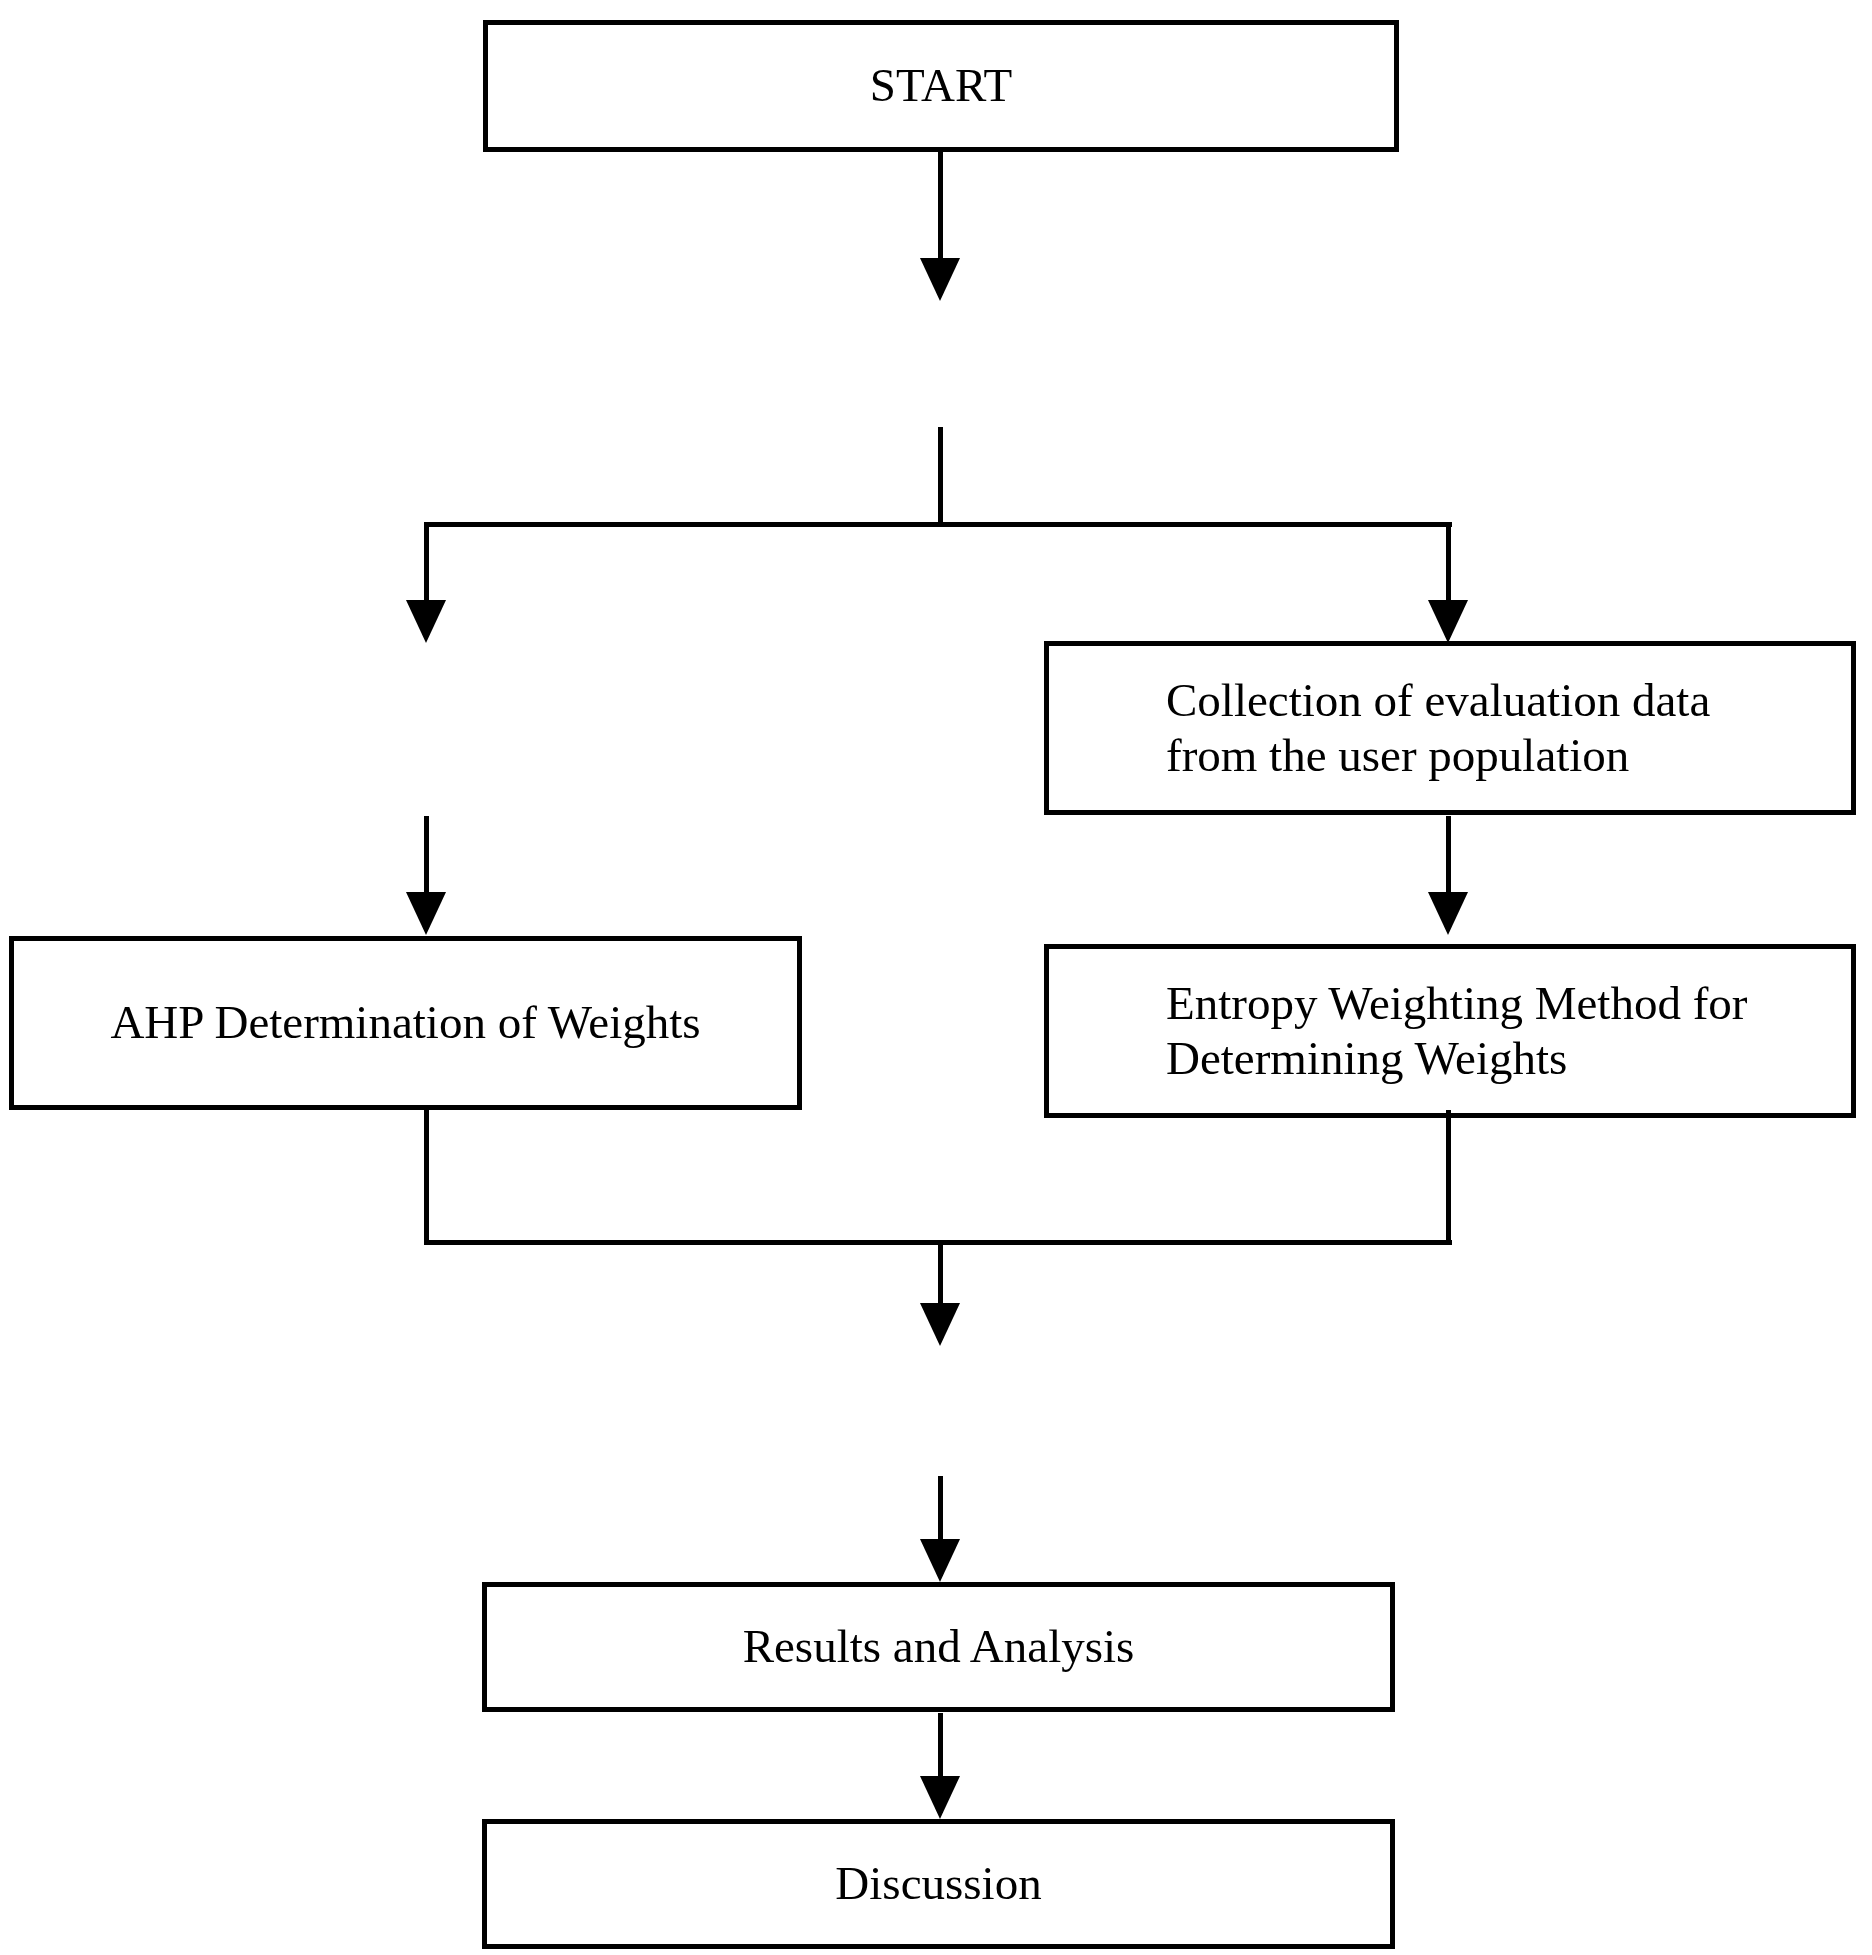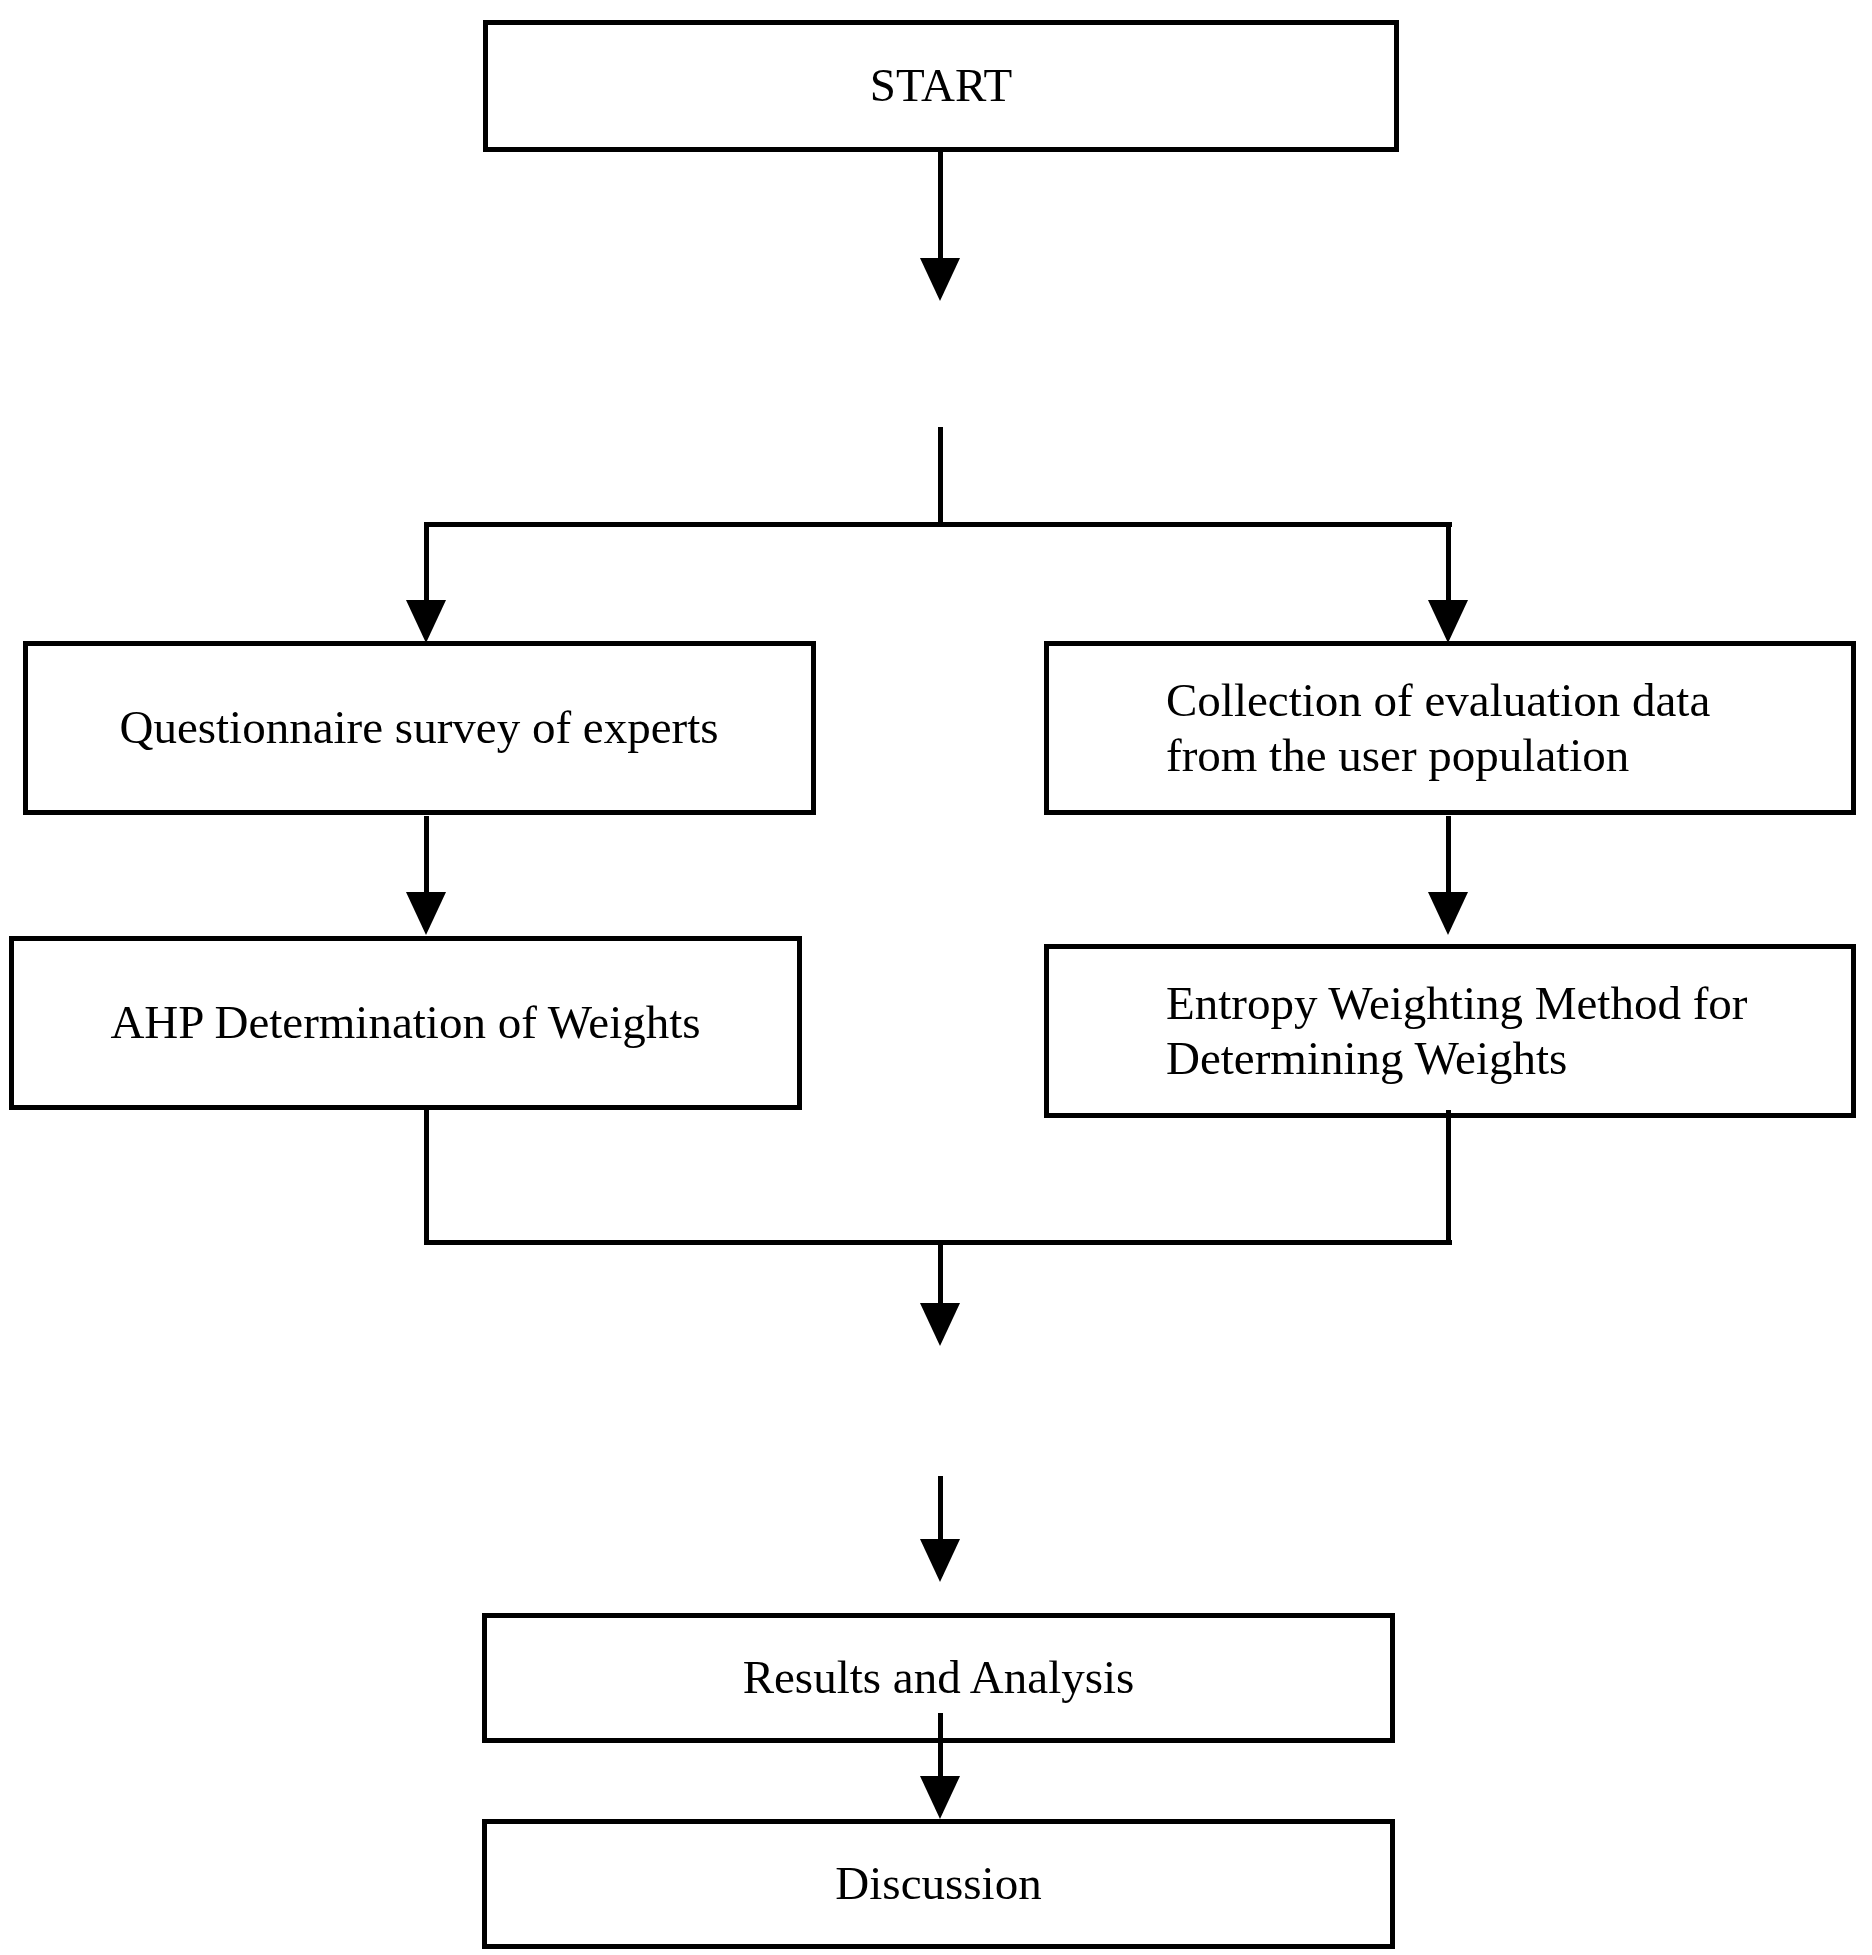--- a/index.html
+++ b/index.html
@@ -76,23 +76,20 @@
 
   <div class="vline" style="left:938px; top:427px; height:100px;"></div>
   <div class="hline" style="left:424px; top:522px; width:1028px;"></div>
 
   <div class="vline" style="left:424px; top:522px; height:83px;"></div>
   <div class="arrowhead" style="left:406px; top:600px;"></div>
 
   <div class="vline" style="left:1446px; top:522px; height:83px;"></div>
   <div class="arrowhead" style="left:1428px; top:600px;"></div>
 
-  <div class="node" style="left:22.5px; top:641px; width:793px; height:174px;">
-    <span class="node-label">Questionnaire survey of experts</span>
-  </div>
 
   <div class="node left-align" style="left:1044px; top:641px; width:812px; height:174px;">
     <span class="node-label">Collection of evaluation data
 from the user population</span>
   </div>
 
   <div class="vline" style="left:424px; top:816px; height:95px;"></div>
   <div class="arrowhead" style="left:406px; top:892px;"></div>
 
   <div class="vline" style="left:1446px; top:816px; height:95px;"></div>
@@ -111,21 +108,21 @@
   <div class="vline" style="left:1446px; top:1110px; height:135px;"></div>
   <div class="hline" style="left:424px; top:1240px; width:1028px;"></div>
 
   <div class="vline" style="left:938px; top:1240px; height:98px;"></div>
   <div class="arrowhead" style="left:920px; top:1303px;"></div>
 
 
   <div class="vline" style="left:938px; top:1476px; height:100px;"></div>
   <div class="arrowhead" style="left:920px; top:1539px;"></div>
 
-  <div class="node" style="left:482px; top:1582px; width:913px; height:130px;margin-top:31px;">
+  <div class="node" style="left:482px; top:1582px; width:913px; height:130px;">
     <span class="node-label">Results and Analysis</span>
   </div>
 
   <div class="vline" style="left:938px; top:1713px; height:100px;"></div>
   <div class="arrowhead" style="left:920px; top:1776px;"></div>
 
   <div class="node" style="left:482px; top:1819px; width:913px; height:130px;">
     <span class="node-label">Discussion</span>
   </div>
 

